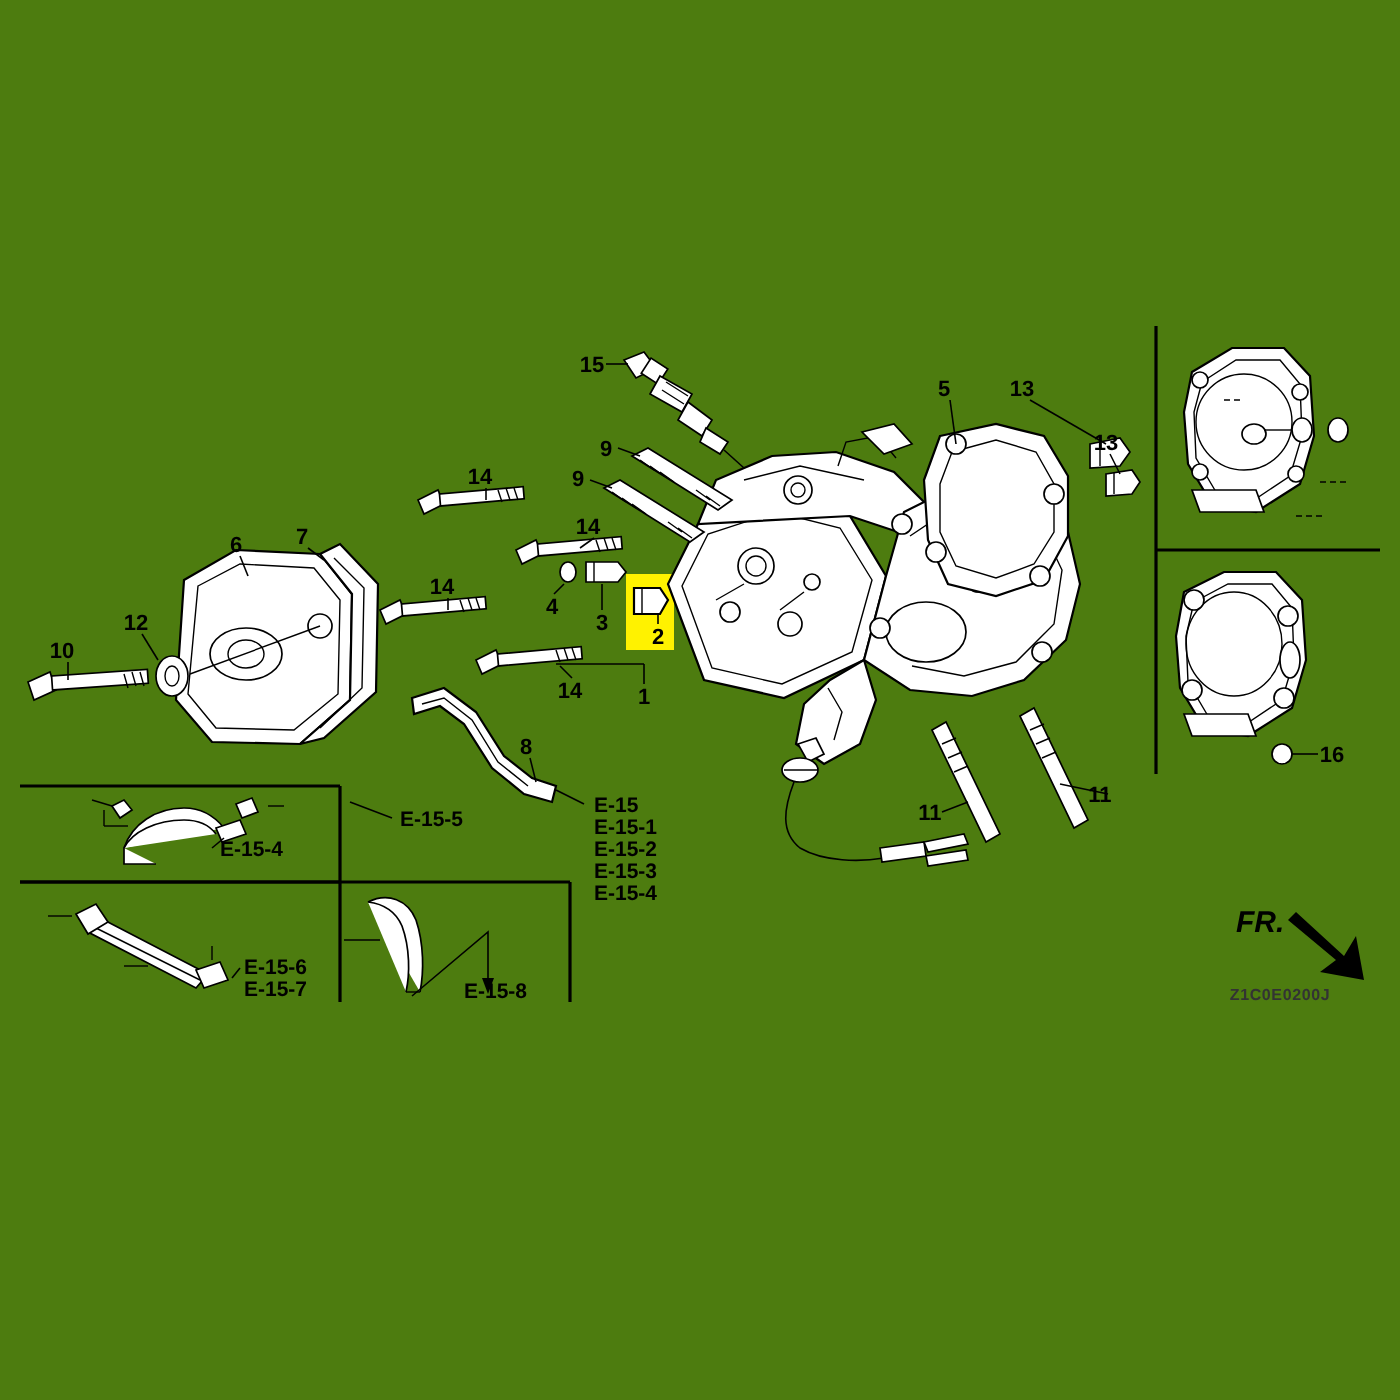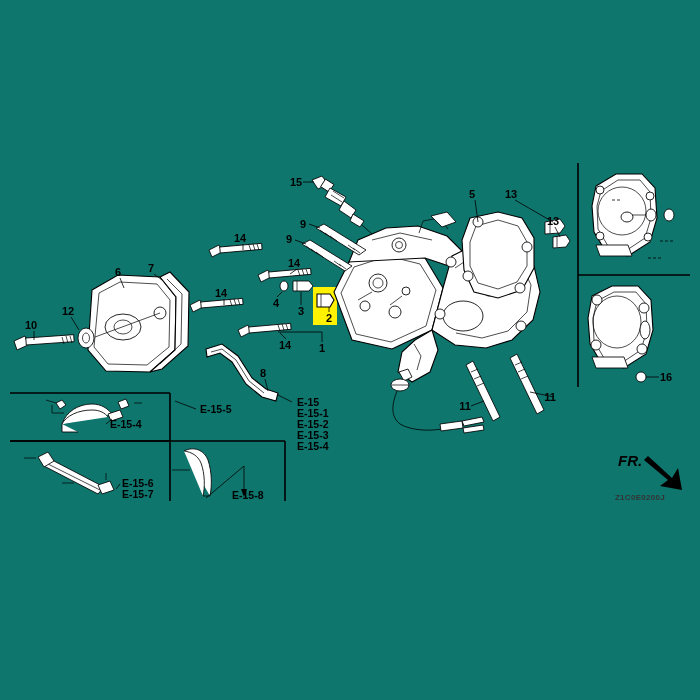--- a/index.html
+++ b/index.html
@@ -1,19 +1,19 @@
 <!DOCTYPE html>
 <html><head>
 <meta charset="utf-8">
 <title>Parts Diagram</title>
 <style>
   html,body{margin:0;padding:0;background:#ffffff;}
   body{width:700px;height:700px;overflow:hidden;
        font-family:"Liberation Sans",sans-serif;color:#000;}
-  #stage{position:relative;width:700px;height:700px;background:#0f766e;}
+  #stage{position:relative;width:700px;height:700px;background:#4d7c0f;}
   svg{display:block;}
   .cal{font-family:"Liberation Sans",sans-serif;font-size:11px;font-weight:bold;fill:#000;}
   .ref{font-family:"Liberation Sans",sans-serif;font-size:10.5px;font-weight:bold;fill:#000;}
   .code{font-family:"Liberation Sans",sans-serif;font-size:8px;font-weight:bold;fill:#333;letter-spacing:.3px;}
   .fr{font-family:"Liberation Sans",sans-serif;font-size:15px;font-weight:bold;font-style:italic;fill:#000;}
   .ln{stroke:#000;stroke-width:.8;fill:none;}
   .thin{stroke:#000;stroke-width:.7;fill:none;}
   .part{stroke:#000;stroke-width:1.1;fill:#fff;}
   .part2{stroke:#000;stroke-width:.85;fill:#fff;}
   .box{stroke:#000;stroke-width:1.6;fill:none;}

